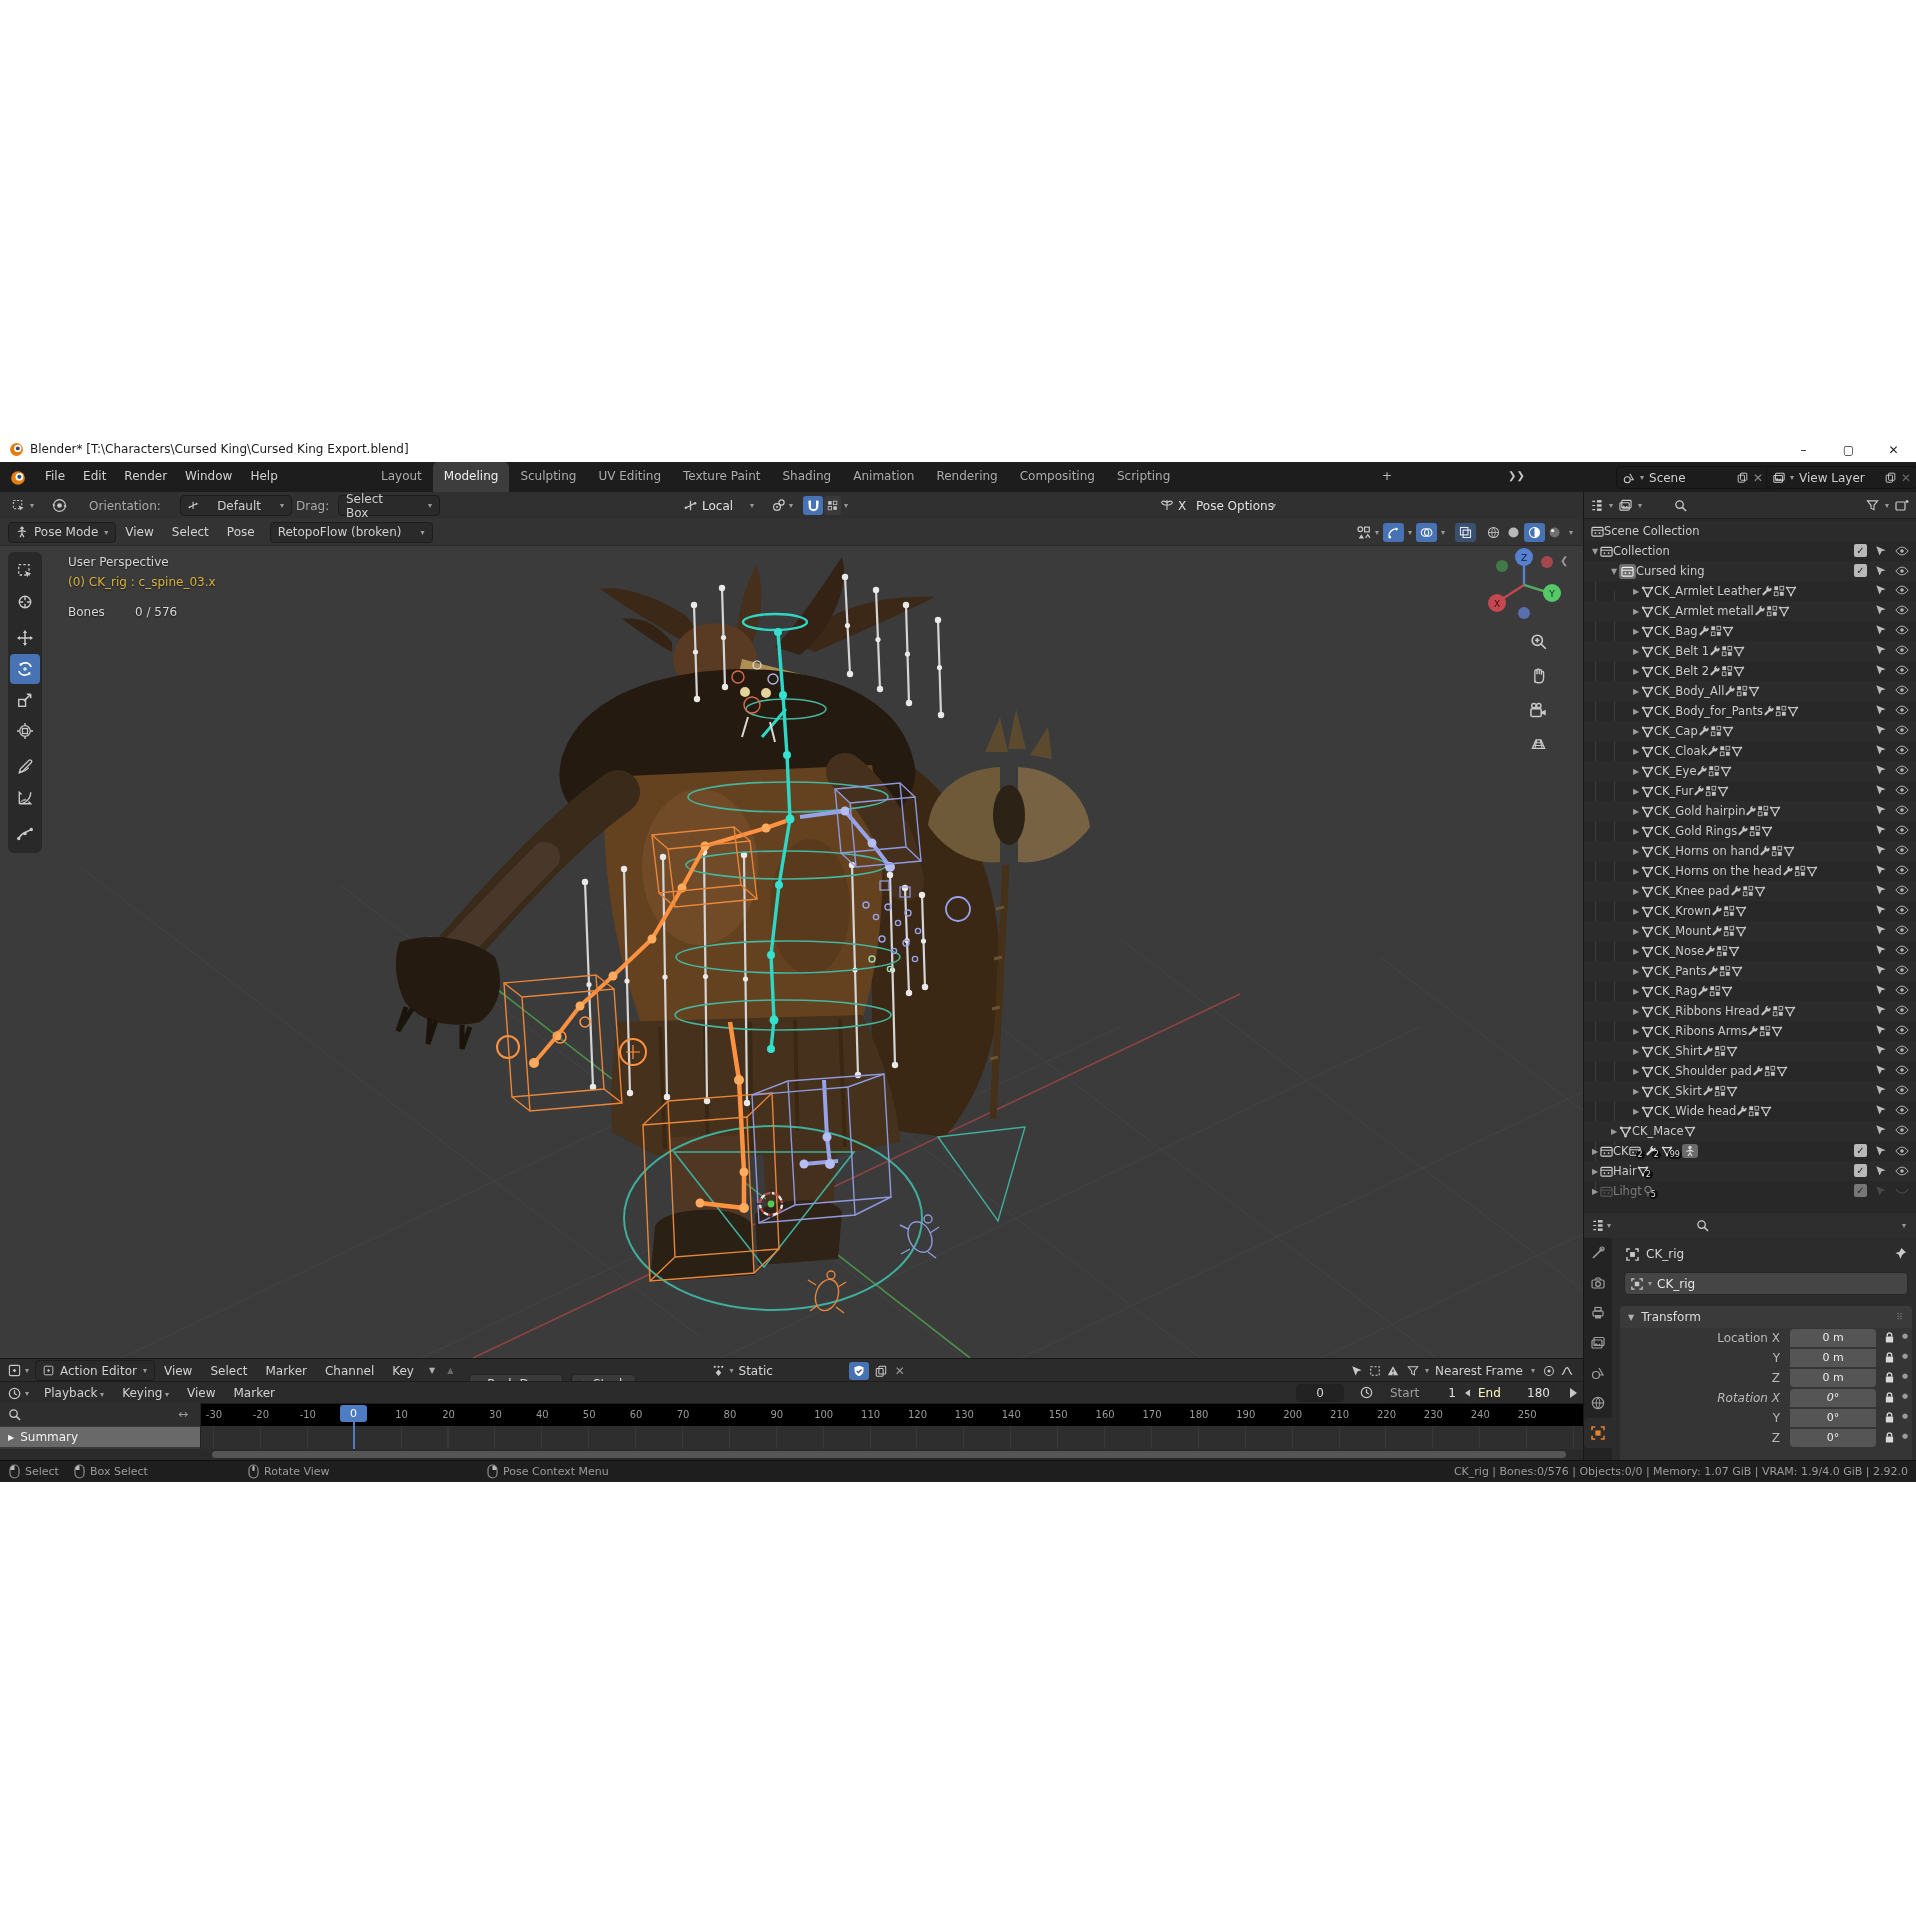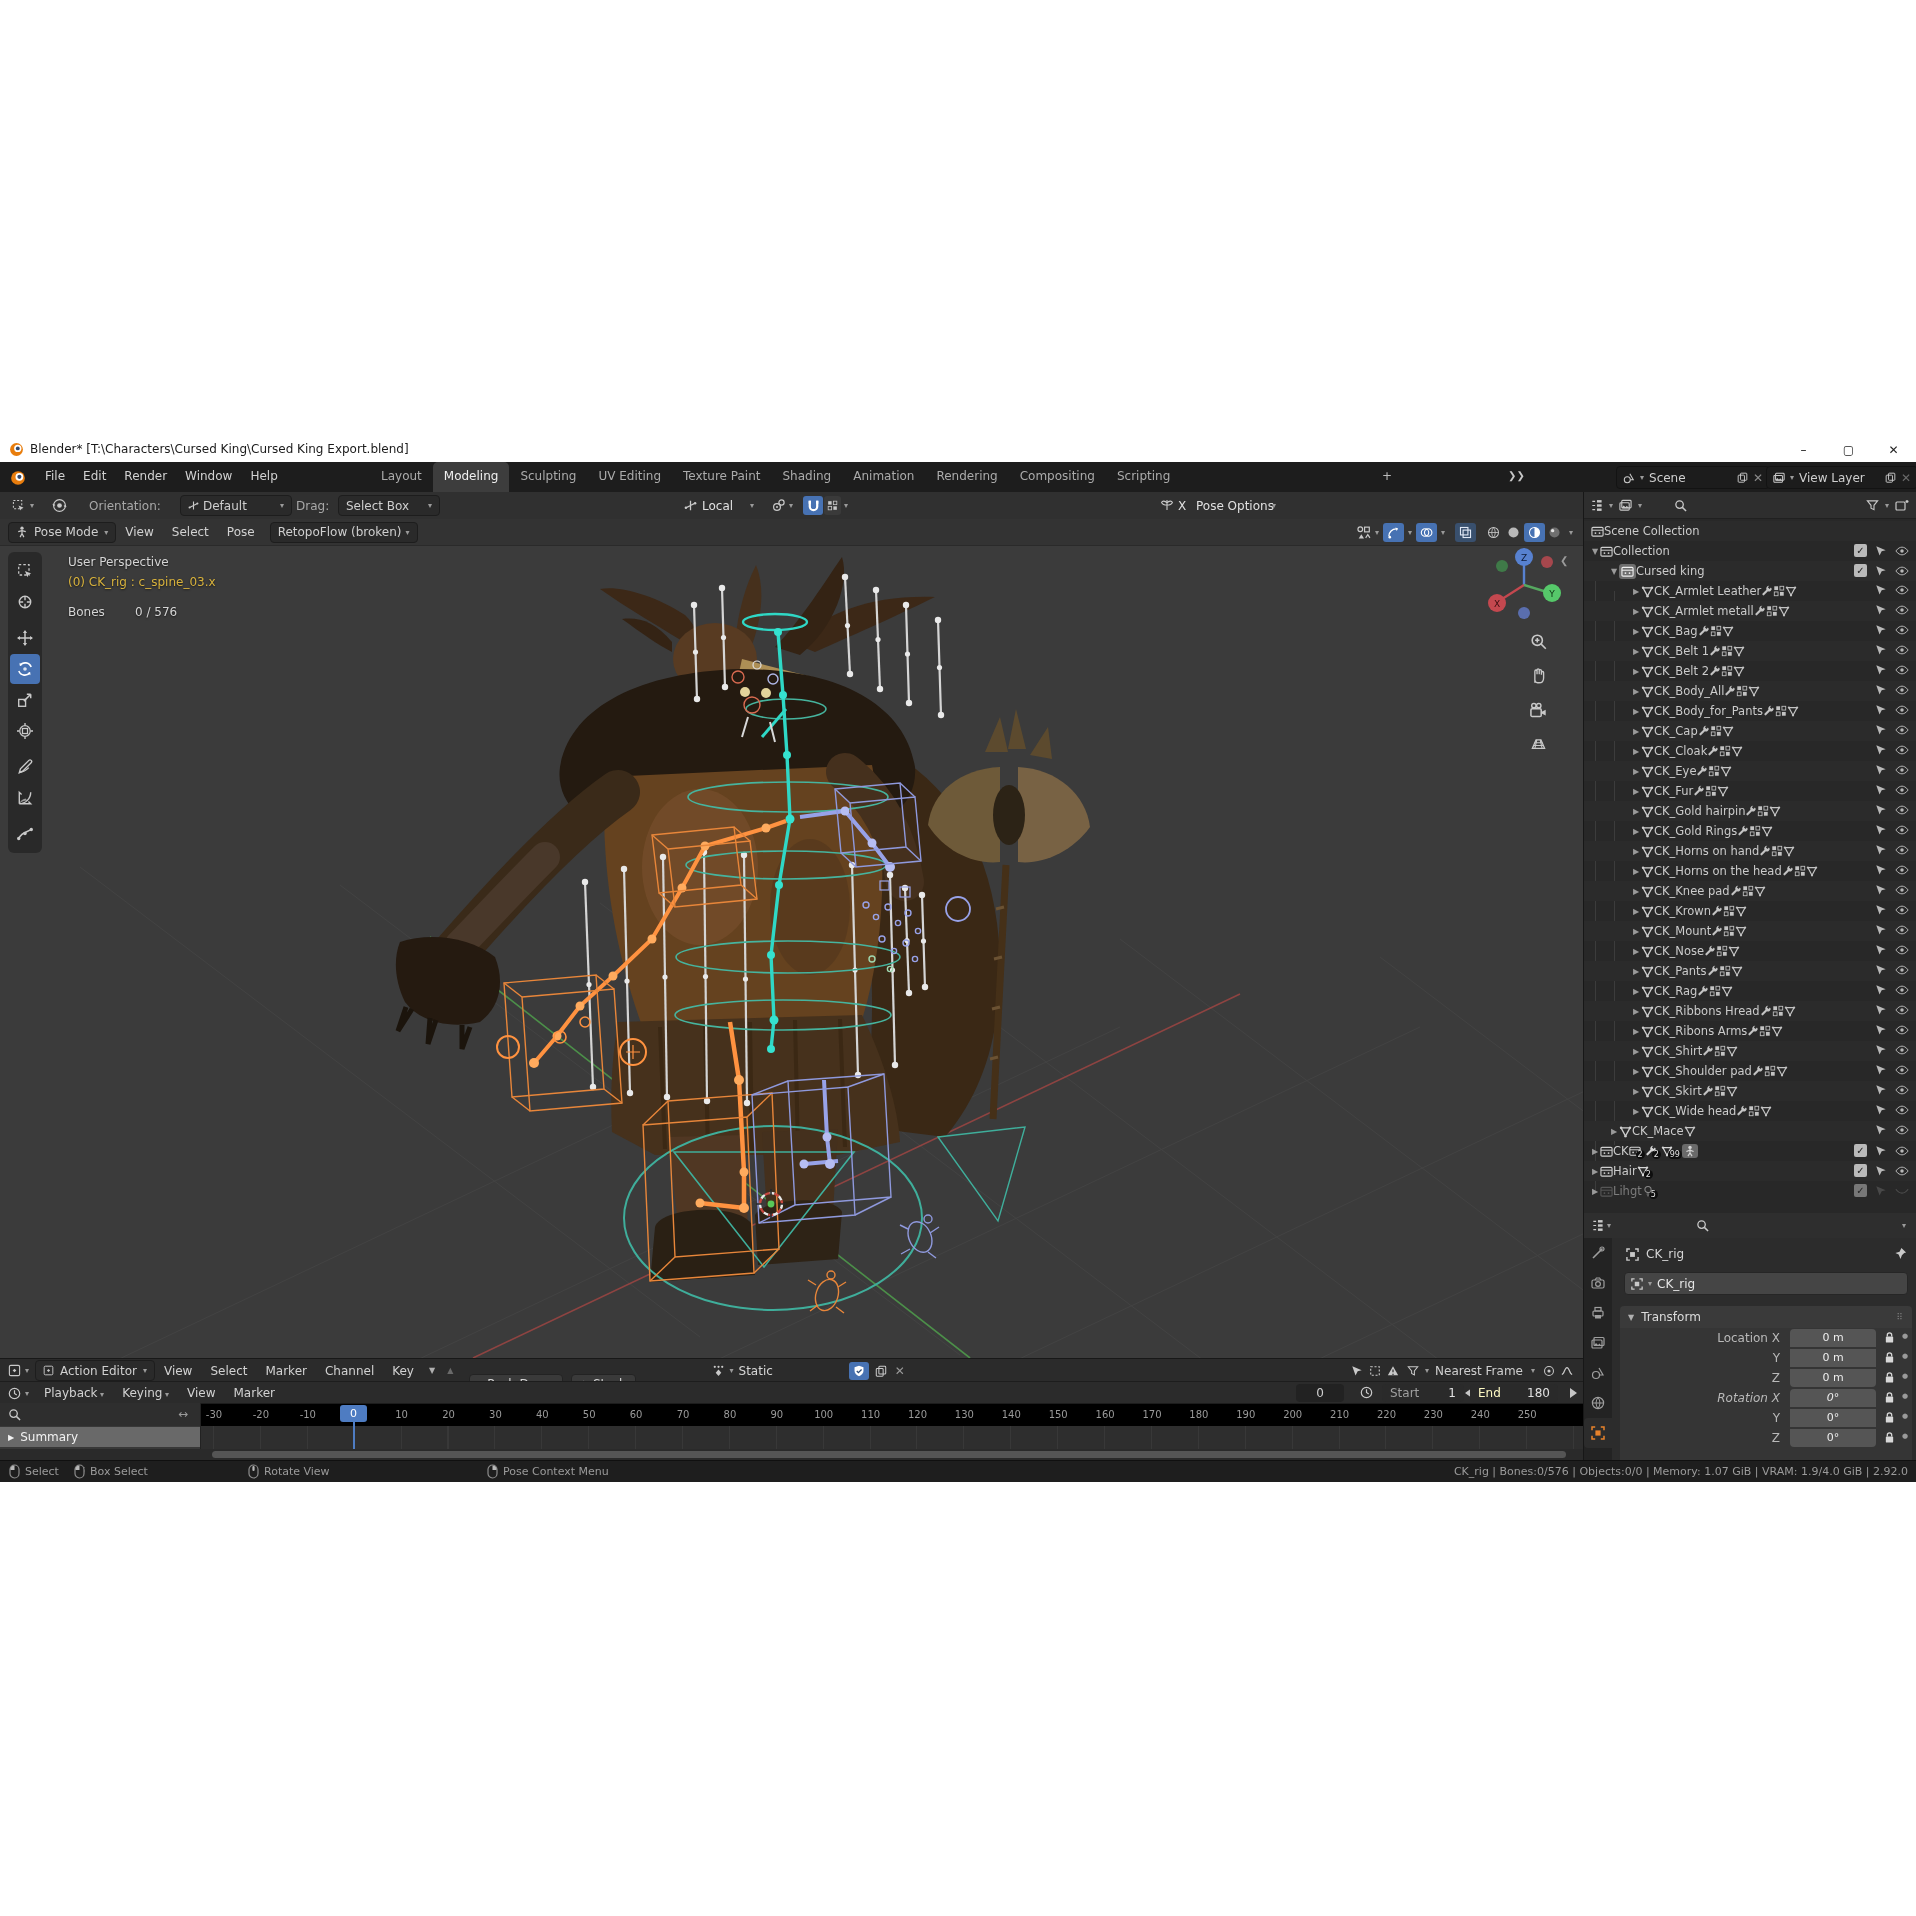--- a/index.html
+++ b/index.html
@@ -20,21 +20,21 @@
   .wtab{display:inline-block;padding:7px 11px 0 11px;color:#ababab;height:23px;border-radius:5px 5px 0 0;}
   .wtab.active{background:#3d3d3d;color:#f0f0f0;}
   .chip{background:#3a3a3a;border:1px solid #232323;border-radius:4px;height:20px;display:flex;align-items:center;gap:5px;padding:0 8px;color:#d6d6d6;margin-top:27px;}
   .field{background:#1c1c1c;border:1px solid #131313;border-radius:4px;height:21px;display:flex;align-items:center;gap:5px;padding:0 6px;color:#cfcfcf;}
   .chev{font-size:8px;color:#9a9a9a;}
 
   
   .toolrow{left:0;top:55px;width:1583px;height:27px;background:#303030;border-bottom:1px solid #212121;}
   .hlabel{color:#a8a8a8;}
   .hval{color:#e0e0e0;}
-  .ddown{background:#2a2a2a;border:1px solid #1d1d1d;border-radius:4px;height:19px;display:flex;align-items:center;gap:4px;padding:0 7px;}
+  .ddown{background:#2a2a2a;border:1px solid #1d1d1d;border-radius:4px;height:19px;display:flex;align-items:center;gap:19px;padding:0 7px;}
   .iconbtn{display:flex;align-items:center;justify-content:center;border-radius:3px;}
   .on{background:#4772b3;color:#fff;}
   .halfon{background:#39506e;color:#dfe7f5;}
 
   
   .viewport{left:0;top:82px;width:1583px;height:839px;background:#3b3b3b;overflow:hidden;}
   .vphead{left:0;top:0;width:1583px;height:26px;background:#333333;border-bottom:1px solid #2a2a2a;display:flex;align-items:center;}
   .vpmenu{padding:0 9px;color:#d2d2d2;}
   .overlay-line{color:#d5d5d5;text-shadow:0 1px 2px rgba(0,0,0,.6);}
   .tooldock{left:8px;top:33px;width:34px;background:rgba(40,40,40,.92);border-radius:6px;padding:3px 0;}

